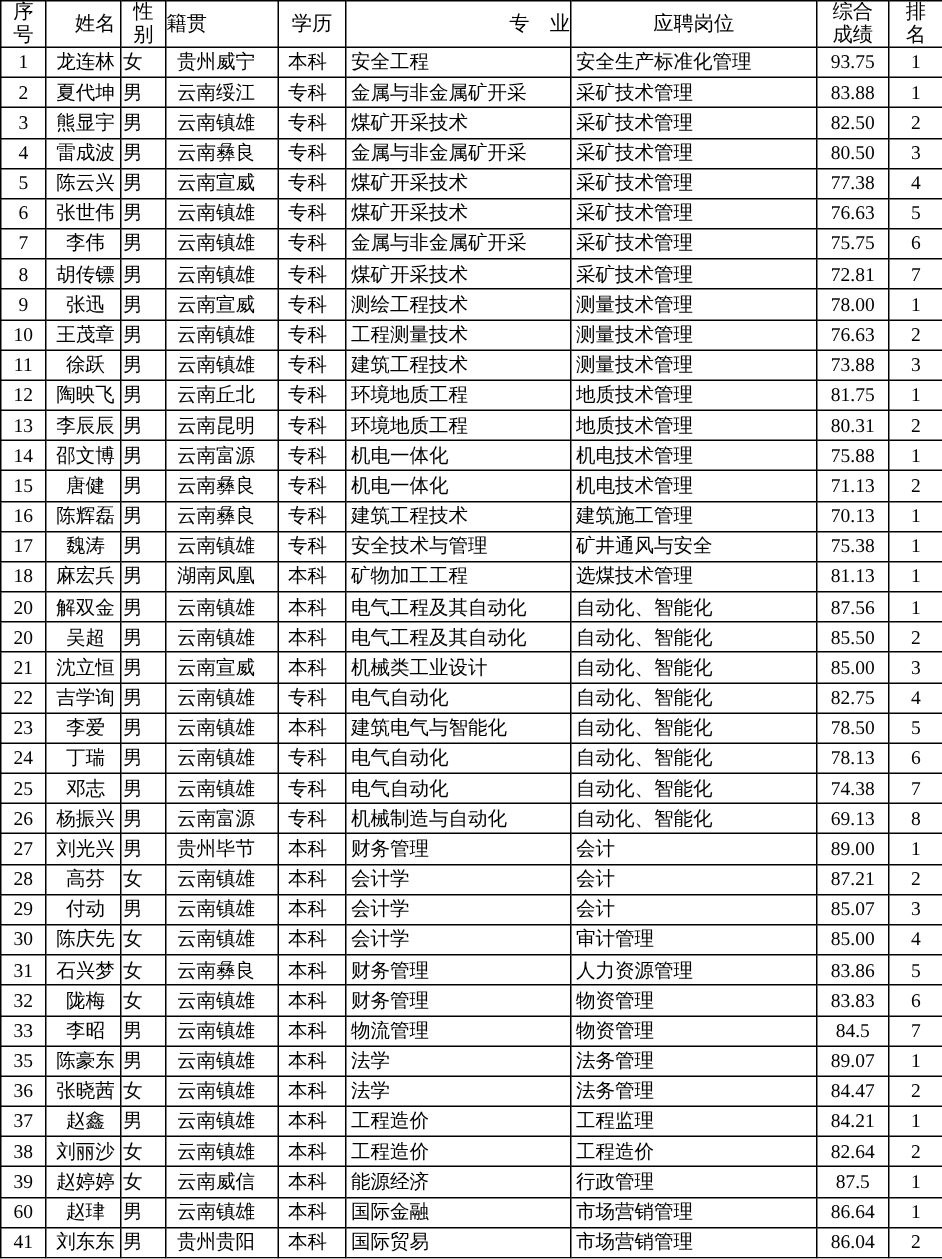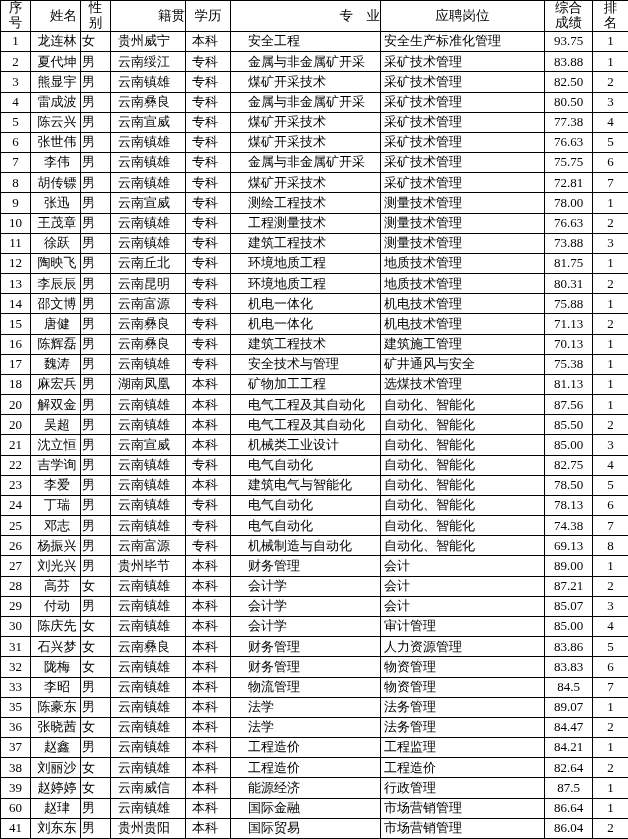--- a/index.html
+++ b/index.html
@@ -37,21 +37,21 @@
     text-align: center;
     height: 30px;
     font-size: 13.5px;
   }
   td { height: 19px; }
   .col-index   { text-align: center; }
   .col-name    { text-align: center; padding-left: 3px; }
   .col-gender  { text-align: left; padding-left: 1px; }
   .col-hometown{ text-align: left; padding-left: 7px; }
   .col-education{ text-align: left; padding-left: 6px; }
-  .col-major   { text-align: left; padding-left: 17px; }
+  .col-major   { text-align: left; padding-left: 3px; }
   .col-position{ text-align: left; padding-left: 3px; }
   .col-score   { text-align: center; }
   .col-rank    { text-align: center; }
 </style>
 </head>
 <body>
 
 <div id="sheet">
   <table>
     <colgroup>
@@ -65,21 +65,21 @@
       <col style="width:48px">
       <col style="width:36px">
     </colgroup>
     <thead>
       <tr>
         <th class="col-index">序
 号</th>
         <th class="col-name" style="text-align:center;padding-left:16px">姓名</th>
         <th class="col-gender" style="text-align:center;padding-left:0">性
 别</th>
-        <th class="col-hometown" style="text-align:right;padding-left:12px">籍贯</th>
+        <th class="col-hometown" style="text-align:left;padding-left:0">籍贯</th>
         <th class="col-education" style="text-align:center;padding-left:0">学历</th>
         <th class="col-major" style="text-align:right;padding-left:0">专　业</th>
         <th class="col-position" style="text-align:center;padding-left:0">应聘岗位</th>
         <th class="col-score">综合
 成绩</th>
         <th class="col-rank">排
 名</th>
       </tr>
     </thead>
     <tbody>

